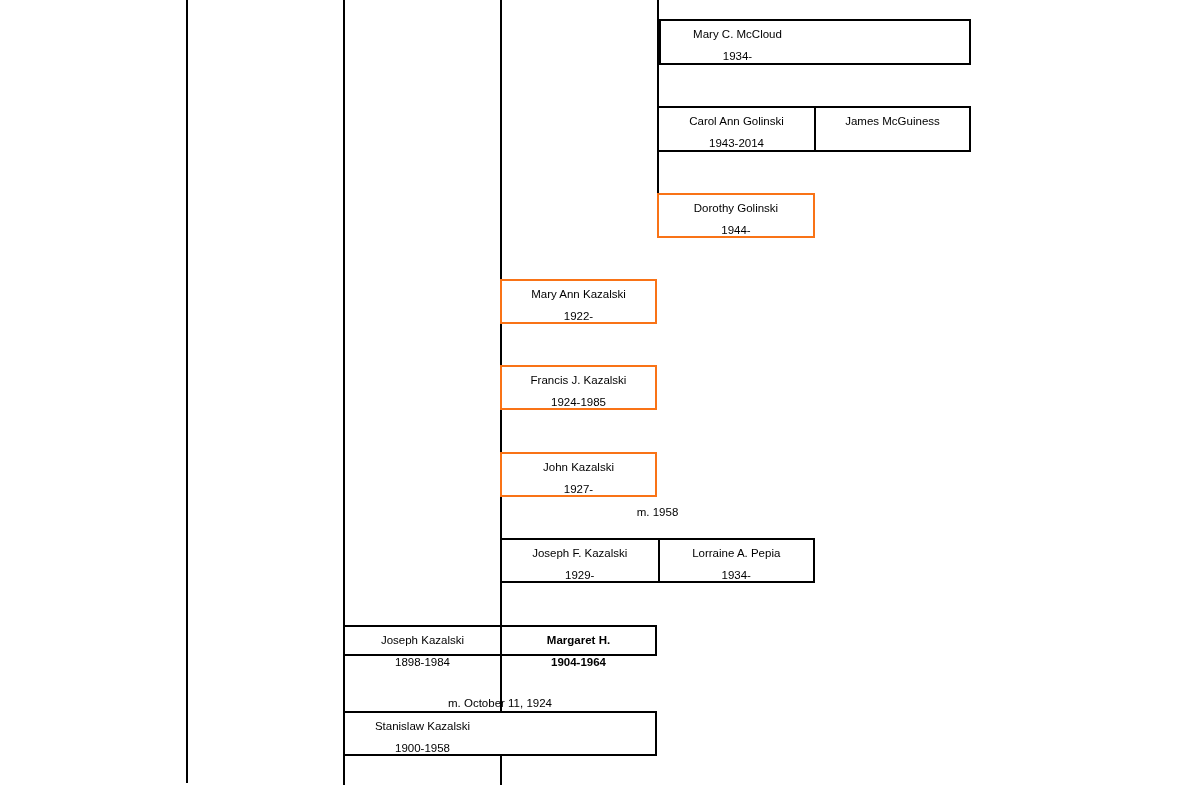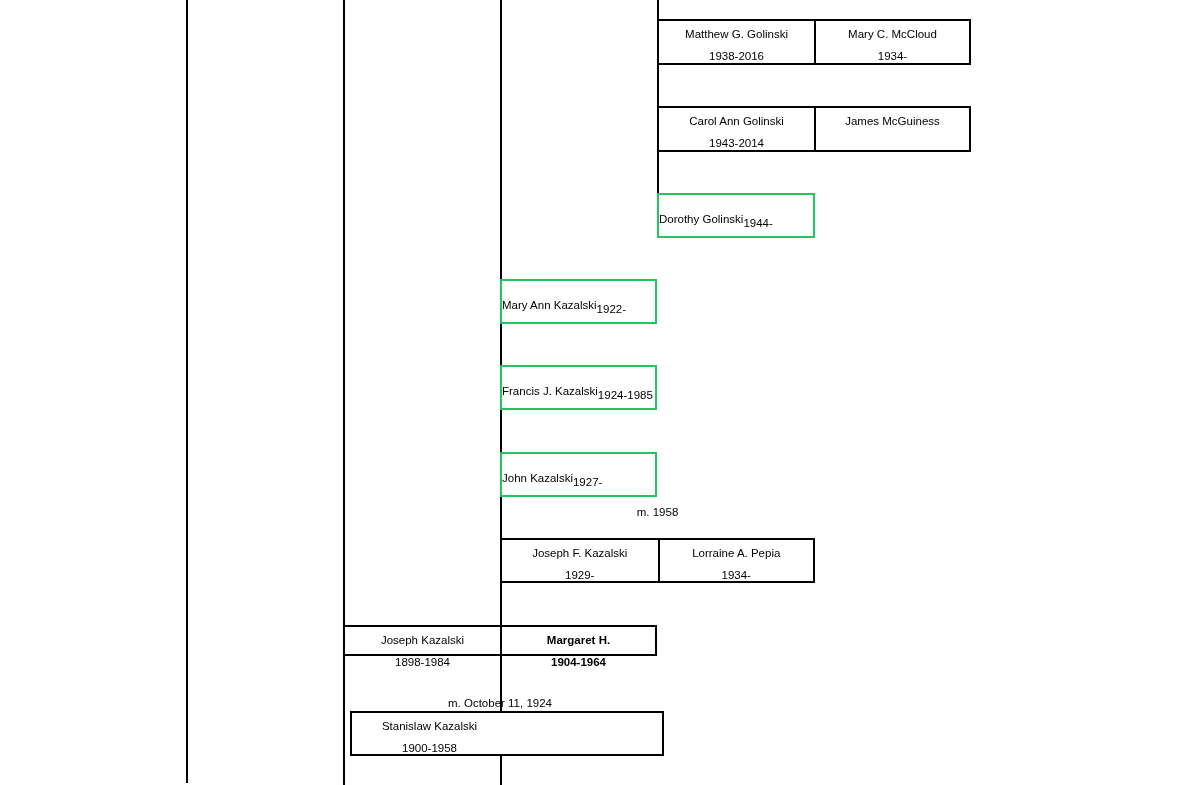--- a/index.html
+++ b/index.html
@@ -21,24 +21,24 @@
   
   .spine {
     position: absolute;
     width: 2px;
     background: #000000;
   }
   
   .pbox {
     position: absolute;
     box-sizing: border-box;
-    border: 2px solid #22c55e;
+    border: 2px solid #f97316;
     background: #ffffff;
     display: flex;
-    flex-direction: row;
+    flex-direction: column;
     align-items: center;
     justify-content: flex-start;
     padding-top: 6px;
   }
   .pbox .pname {
     font-size: 11.5px;
     line-height: 14px;
     text-align: center;
     white-space: nowrap;
   }
@@ -92,24 +92,20 @@
 </style>
 </head>
 <body>
 
 <div id="chart">
     <div class="spine" style="left: 186px; top: 0px; height: 783px;"></div>
     <div class="spine" style="left: 343px; top: 0px; height: 785px;"></div>
     <div class="spine" style="left: 500px; top: 0px; height: 785px;"></div>
     <div class="spine" style="left: 657px; top: 0px; height: 237px;"></div>
     <div class="couple" style="left: 657px; top: 19px; width: 314px; height: 46px;">
-      <div class="half" style="width: 50%;">
-        <div class="pname">Matthew G. Golinski</div>
-        <div class="pdates">1938-2016</div>
-      </div>
       <div class="half right" style="width: 50%;">
         <div class="pname">Mary C. McCloud</div>
         <div class="pdates">1934-</div>
       </div>
     </div>
     <div class="couple" style="left: 657px; top: 106px; width: 314px; height: 46px;">
       <div class="half" style="width: 50%;">
         <div class="pname">Carol Ann Golinski</div>
         <div class="pdates">1943-2014</div>
       </div>
@@ -146,21 +142,21 @@
     <div class="couple" style="left: 343px; top: 625px; width: 314px; height: 31px;">
       <div class="half" style="width: 50%;">
         <div class="pname">Joseph Kazalski</div>
         <div class="pdates">1898-1984</div>
       </div>
       <div class="half right" style="width: 50%; font-weight: bold;">
         <div class="pname">Margaret H.</div>
         <div class="pdates">1904-1964</div>
       </div>
     </div>
-    <div class="couple" style="left: 350px; top: 711px; width: 314px; height: 45px;">
+    <div class="couple" style="left: 343px; top: 711px; width: 314px; height: 45px;">
       <div class="half" style="width: 50%;">
         <div class="pname">Stanislaw Kazalski</div>
         <div class="pdates">1900-1958</div>
       </div>
     </div>
     <div class="marriage" style="left: 500px; top: 505px; width: 315px;">m. 1958</div>
     <div class="marriage" style="left: 343px; top: 696px; width: 314px;">m. October 11, 1924</div>
   </div>
 
 </body></html>

